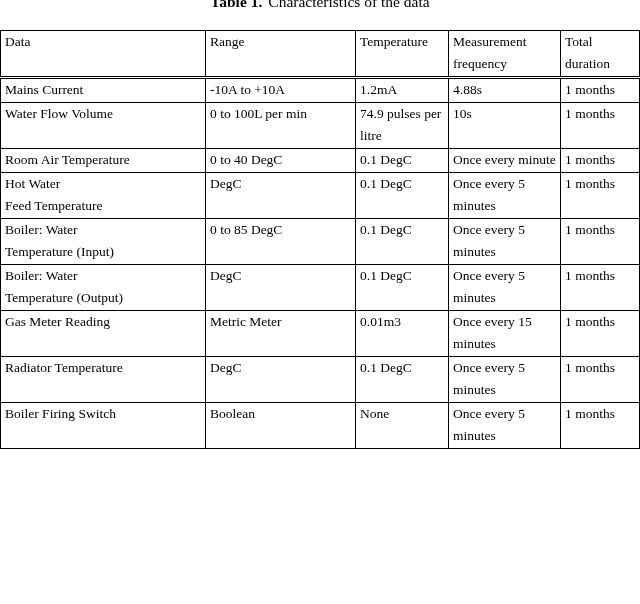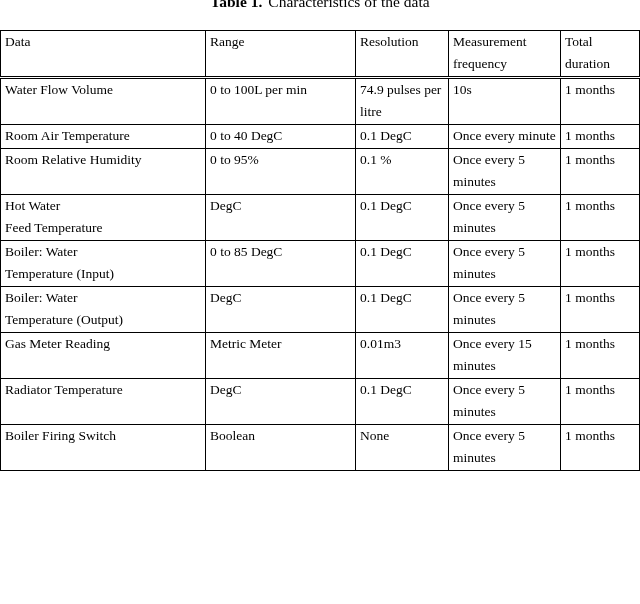--- a/index.html
+++ b/index.html
@@ -63,45 +63,45 @@
       <col style="width:205px">
       <col style="width:150px">
       <col style="width:93px">
       <col style="width:112px">
       <col style="width:79px">
     </colgroup>
     <thead>
       <tr>
         <th>Data</th>
         <th>Range</th>
-        <th>Resolution</th>
+        <th>Temperature</th>
         <th>Measurement frequency</th>
         <th>Total duration</th>
       </tr>
     </thead>
     <tbody>
+      <tr>
+        <td>Mains Current</td>
+        <td>-10A to +10A</td>
+        <td>1.2mA</td>
+        <td>4.88s</td>
+        <td>1 months</td>
+      </tr>
       <tr>
         <td>Water Flow Volume</td>
         <td>0 to 100L per min</td>
         <td>74.9 pulses per litre</td>
         <td>10s</td>
         <td>1 months</td>
       </tr>
       <tr>
         <td>Room Air Temperature</td>
         <td>0 to 40 DegC</td>
         <td>0.1 DegC</td>
         <td>Once every minute</td>
-        <td>1 months</td>
-      </tr>
-      <tr>
-        <td>Room Relative Humidity</td>
-        <td>0 to 95%</td>
-        <td>0.1 %</td>
-        <td>Once every 5 minutes</td>
         <td>1 months</td>
       </tr>
       <tr>
         <td>Hot Water
 Feed Temperature</td>
         <td>DegC</td>
         <td>0.1 DegC</td>
         <td>Once every 5 minutes</td>
         <td>1 months</td>
       </tr>

